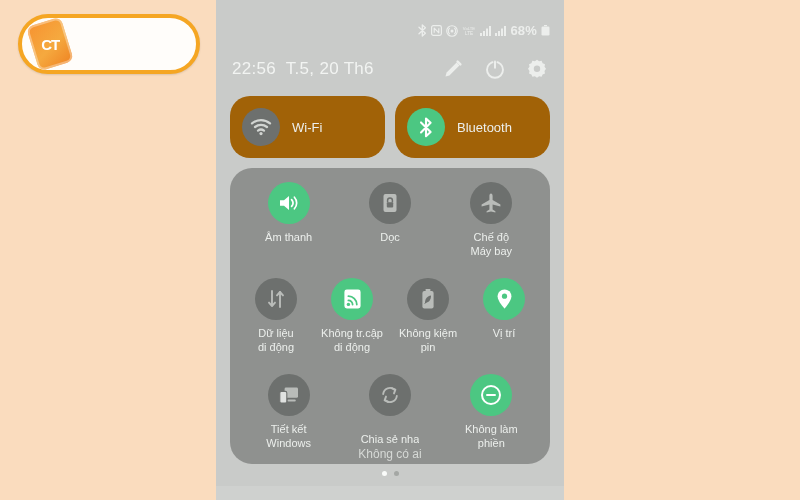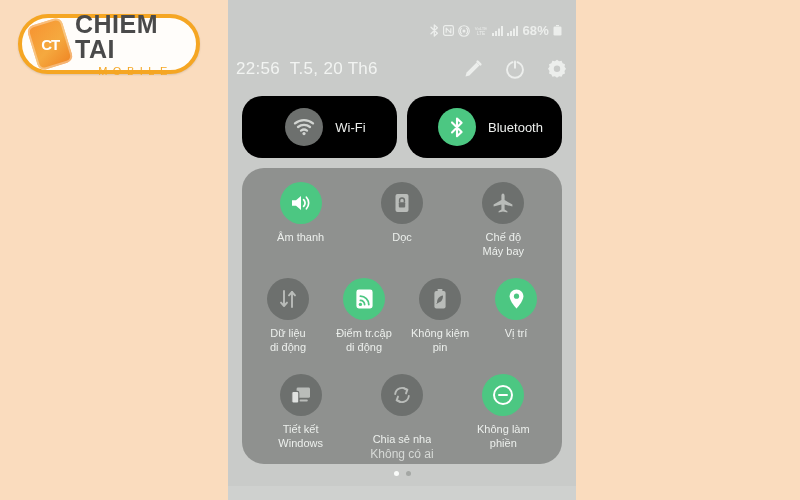--- a/index.html
+++ b/index.html
@@ -40,58 +40,58 @@
     font-size: 25px; font-weight: bold; color: #4a4a4a;
     letter-spacing: .5px;
   }
   #logo-sub {
     font-size: 11px; color: #f5a623; letter-spacing: 5.5px;
     text-align: center; margin-top: 4px;
   }
 
   
   #phone {
-    position: absolute; left: 228px; top: 0;
+    position: absolute; left: 216px; top: 0;
     width: 348px; height: 500px;
     background: #c9cbc9;
   }
 
   
   #status-bar {
     position: absolute; right: 14px; top: 23px;
     display: flex; align-items: center; gap: 4px;
     color: #eceeec;
   }
   #status-bar .sicon { display: flex; align-items: center; }
   #battery-pct { font-size: 13px; font-weight: bold; letter-spacing: .2px; }
 
   
   #header-row {
     position: absolute; left: 0; right: 0; top: 58px;
     display: flex; align-items: center;
-    padding: 0 8px;
+    padding: 0 16px;
   }
   #clock {
     color: #f2f4f2; font-size: 17px; letter-spacing: .3px;
     white-space: pre;
   }
   #header-actions { margin-left: auto; display: flex; align-items: center; gap: 20px; }
   #header-actions .hbtn { width: 22px; height: 22px; display: block; }
 
   
   #big-tiles {
     position: absolute; left: 14px; right: 14px; top: 96px;
     display: flex; gap: 10px;
   }
   .big-tile {
     flex: 1; height: 62px;
-    background: #000000;
+    background: #a16207;
     border-radius: 20px;
     display: flex; align-items: center;
-    padding-left: 12px; gap: 12px; justify-content: center;
+    padding-left: 12px; gap: 12px;
   }
   .big-tile .bt-circle {
     width: 38px; height: 38px; border-radius: 50%;
     display: flex; align-items: center; justify-content: center;
     flex: 0 0 auto;
   }
   .bt-circle.off { background: #6d706e; }
   .bt-circle.on  { background: #4cc782; }
   .big-tile .bt-label { color: #edefed; font-size: 13px; }
 
@@ -145,24 +145,20 @@
     position: absolute; left: 0; right: 0; bottom: 0;
     height: 14px; background: #cfd1cf;
   }
 </style>
 </head>
 <body>
 
 <div id="logo-badge">
   <div id="logo-phone">
     <span id="logo-phone-text">CT</span>
-  </div>
-  <div id="logo-words">
-    <div id="logo-title">CHIEM TAI</div>
-    <div id="logo-sub">MOBILE</div>
   </div>
 </div>
 
 <div id="phone">
 
   <div id="status-bar">
     <span class="sicon">
       <svg width="9" height="13" viewBox="0 0 9 13">
           <path d="M1 3.2 L7.4 9.2 L4.3 12 L4.3 1 L7.4 3.8 L1 9.8" fill="none" stroke="#eceeec" stroke-width="1.3" stroke-linejoin="round" stroke-linecap="round"></path>
         </svg>
@@ -314,21 +310,21 @@
 
       <div class="qs-tile">
         <span class="qs-circle on">
           <svg width="19" height="22" viewBox="0 0 19 22">
               <rect x="1.4" y="1.6" width="16.2" height="18.8" rx="2.4" fill="#ffffff"></rect>
               <circle cx="5.4" cy="16.4" r="1.7" fill="#4cc782"></circle>
               <path d="M5.4 12.4 A4.2 4.2 0 0 1 9.6 16.6" fill="none" stroke="#4cc782" stroke-width="1.8" stroke-linecap="round"></path>
               <path d="M5.4 8.2 A8.4 8.4 0 0 1 13.8 16.6" fill="none" stroke="#4cc782" stroke-width="1.8" stroke-linecap="round"></path>
             </svg>
         </span>
-        <span class="qs-label">Điểm tr.cập
+        <span class="qs-label">Không tr.cập
 di động</span>
       </div>
 
       <div class="qs-tile">
         <span class="qs-circle off">
           <svg width="16" height="22" viewBox="0 0 16 22">
               <rect x="5.6" y="1" width="4.8" height="2" rx="0.6" fill="#b9bcb9"></rect>
               <rect x="2.4" y="3" width="11.2" height="17.4" rx="2" fill="#b9bcb9"></rect>
               <path d="M11 7.6 C11 12.4 8.6 14.6 5 15.2 C5 10.6 7.4 8.2 11 7.6 Z" fill="#6d706e"></path>
               <path d="M5 15.4 L10.2 8.6" stroke="#6d706e" stroke-width="1" stroke-linecap="round"></path>

